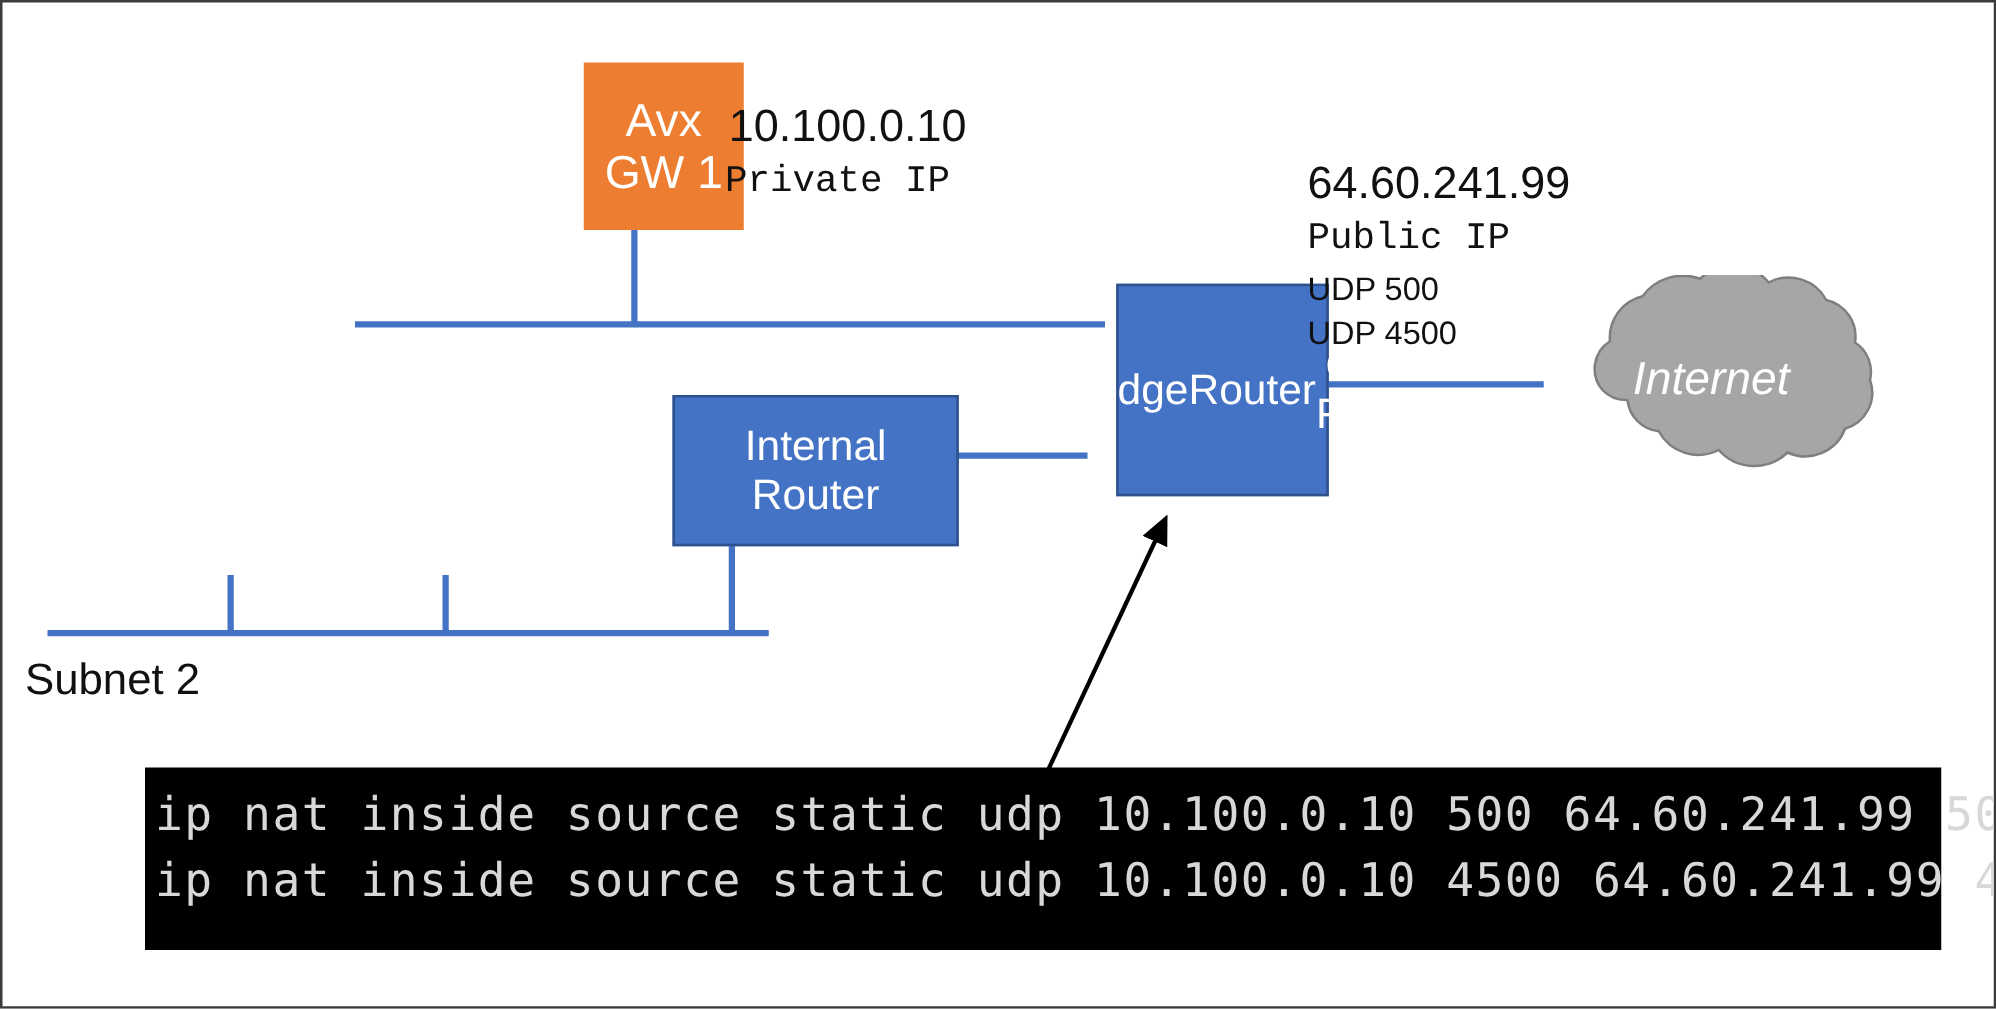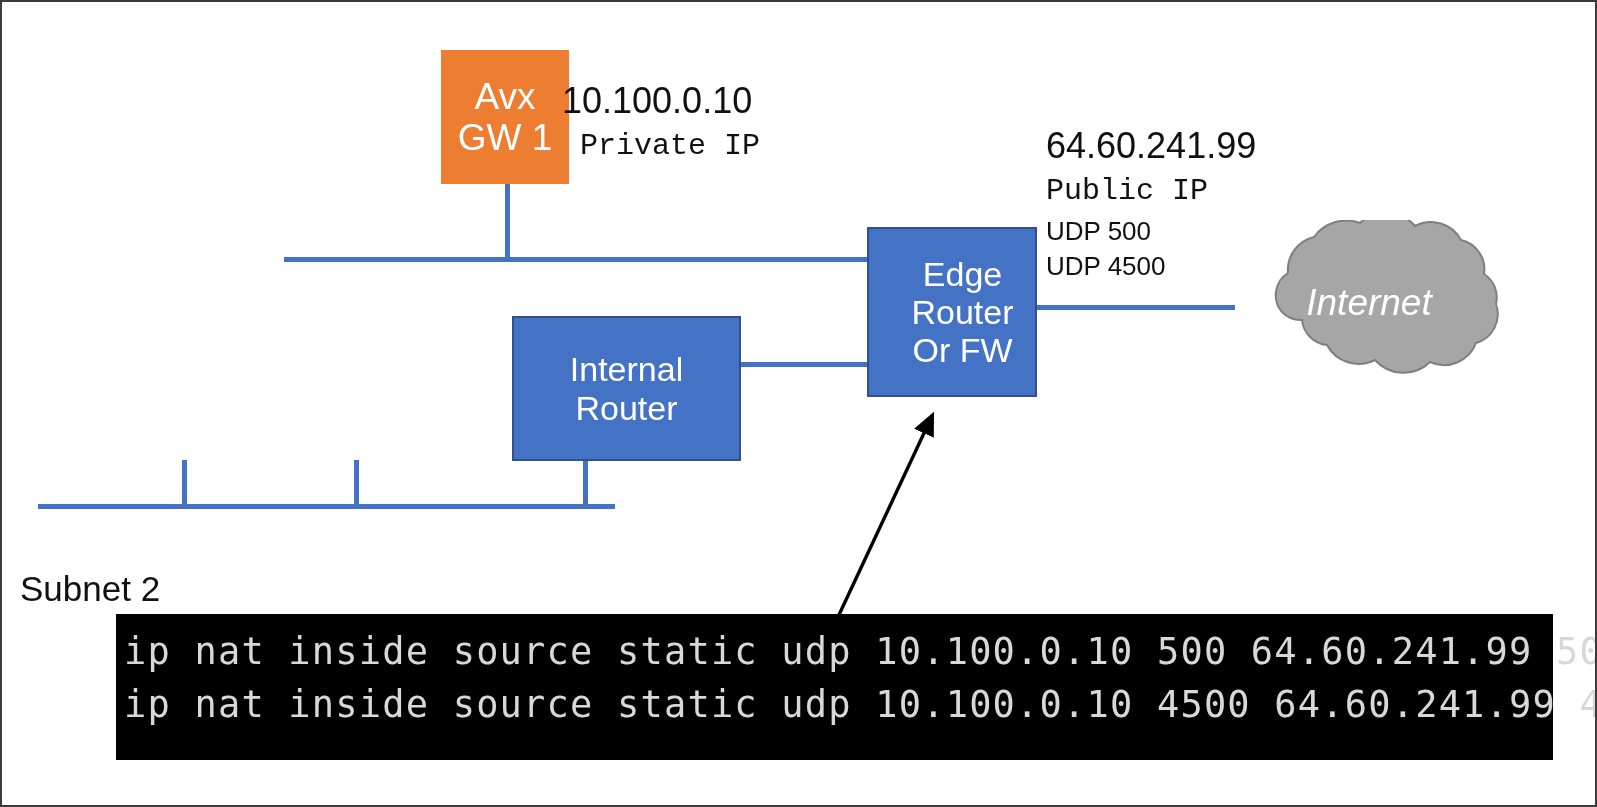--- a/index.html
+++ b/index.html
@@ -20,20 +20,21 @@
   .abs { position: absolute; }
 
   
   .node {
     display: flex;
     align-items: center;
     justify-content: center;
     text-align: center;
     box-sizing: border-box;
     line-height: 1.12;
+    margin-left: 26px;
   }
   .node-gw {
     background: #ED7D31;
     color: #ffffff;
     font-size: 37px;
   }
   .node-router {
     background: #4472C4;
     border: 2px solid #2F528F;
     color: #ffffff;
@@ -115,26 +116,26 @@
 
   <div class="abs link-v" style="left:581px; top:434px; height:72px;"></div>
 
   <div class="abs link-h" style="left:36px; top:502px; width:577px;"></div>
 
   <div class="abs node node-gw" style="left:439px; top:48px; width:128px; height:134px; flex-direction:column;">
     <span>Avx</span>
     <span>GW 1</span>
   </div>
 
-  <div class="abs node node-router" style="left:510px; top:314px; width:229px; height:145px; flex-direction:column;">
+  <div class="abs node node-router" style="left:510px; top:314px; width:229px; height:121px; flex-direction:column;">
     <span>Internal</span>
     <span>Router</span>
   </div>
 
-  <div class="abs node node-router" style="left:865px; top:225px; width:170px; height:170px; flex-direction:column;padding-left:21px;">
+  <div class="abs node node-router" style="left:865px; top:225px; width:170px; height:170px; flex-direction:row;padding-left:21px;">
     <span>Edge</span>
     <span>Router</span>
     <span>Or FW</span>
   </div>
 
 
 
   <div class="abs" style="left:1222px; top:218px;">
     <div class="cloud-wrap">
       <svg width="290" height="165" viewBox="0 0 290 165">
@@ -151,23 +152,23 @@
                  a38 38 0 0 1 -55 -2
                  a36 36 0 0 1 -48 -15
                  a28 28 0 0 1 -25 -25
                  a26 26 0 0 1 -20 -8 Z" fill="#A6A6A6" stroke="#7F7F7F" stroke-width="2"></path>
       </svg>
       <div class="cloud-text">Internet</div>
     </div>
   </div>
 
 
-  <div class="abs label label-subnet" style="left:18px; top:522px;margin-top:45px;">Subnet 2</div>
+  <div class="abs label label-subnet" style="left:18px; top:522px;">Subnet 2</div>
 
-  <div class="abs label label-ip-big" style="left:560px; top:78px;">10.100.0.10</div>
+  <div class="abs label label-ip-big" style="left:581px; top:78px;">10.100.0.10</div>
   <div class="abs label label-ip-small" style="left:578px; top:127px;">Private IP</div>
 
   <div class="abs label label-ip-big" style="left:1044px; top:123px;">64.60.241.99</div>
   <div class="abs label label-ip-small" style="left:1044px; top:172px;">Public IP</div>
   <div class="abs label label-port" style="left:1044px; top:215px;">UDP 500</div>
   <div class="abs label label-port" style="left:1044px; top:250px;">UDP 4500</div>
 
   <svg class="abs" style="left:800px; top:390px; width:180px; height:240px;" width="180" height="240" viewBox="0 0 180 240">
     <defs>
       <marker id="arrowhead" markerWidth="7" markerHeight="7" refX="5.6" refY="3.2" orient="auto">

